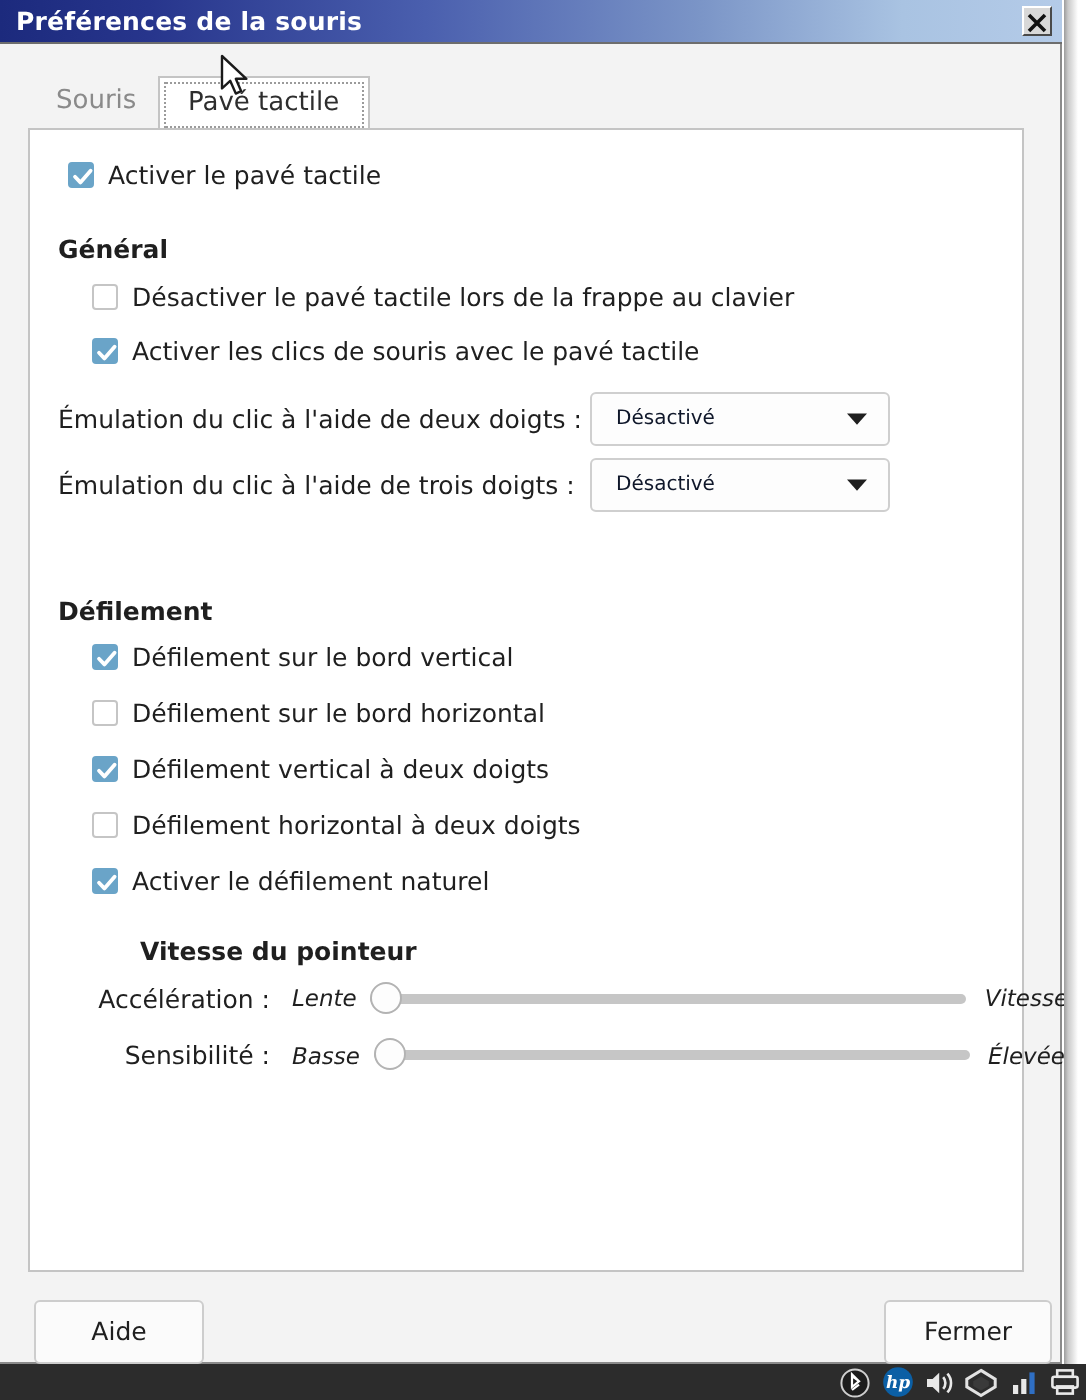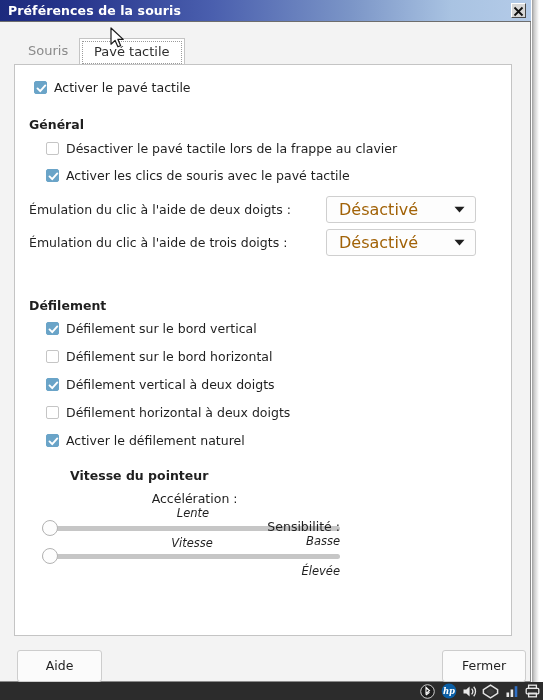--- a/index.html
+++ b/index.html
@@ -160,21 +160,20 @@
     color: #1f1f1f;
     margin-left: 7px;
   }
 
   
   .dd-row {
     position: absolute;
     display: flex;
     align-items: center;
     white-space: nowrap;
-    gap: 31px;
   }
   .dd-label {
     font-size: 12.5px;
     color: #1f1f1f;
     text-align: right;
     width: 255px;
   }
   .dropdown {
     margin-left: 11px;
     width: 150px;
@@ -183,31 +182,30 @@
     background: #fdfdfd;
     border: 1px solid #cfcfcf;
     border-radius: 3px;
     display: flex;
     align-items: center;
     justify-content: space-between;
     padding: 0 10px 0 12px;
     cursor: pointer;
   }
   .dd-value {
-    font-size: 16px;
-    color: #a16207;
+    font-size: 10px;
+    color: #0f172a;
   }
 
   
   .slider-row {
     position: absolute;
     display: flex;
     align-items: center;
     white-space: nowrap;
-    flex-direction: column;
   }
   .sl-label {
     font-size: 12.5px;
     color: #1f1f1f;
     width: 100px;
     text-align: right;
   }
   .sl-min, .sl-max {
     font-size: 11.5px;
     font-style: italic;

